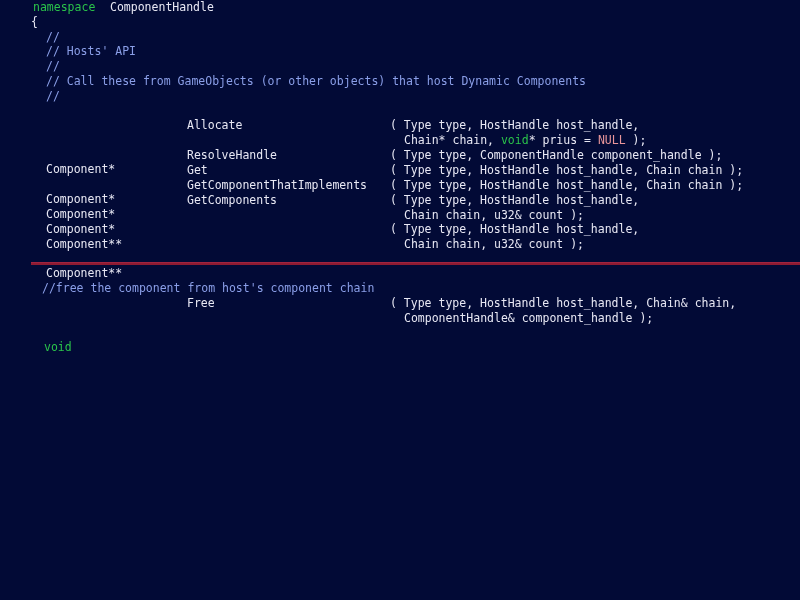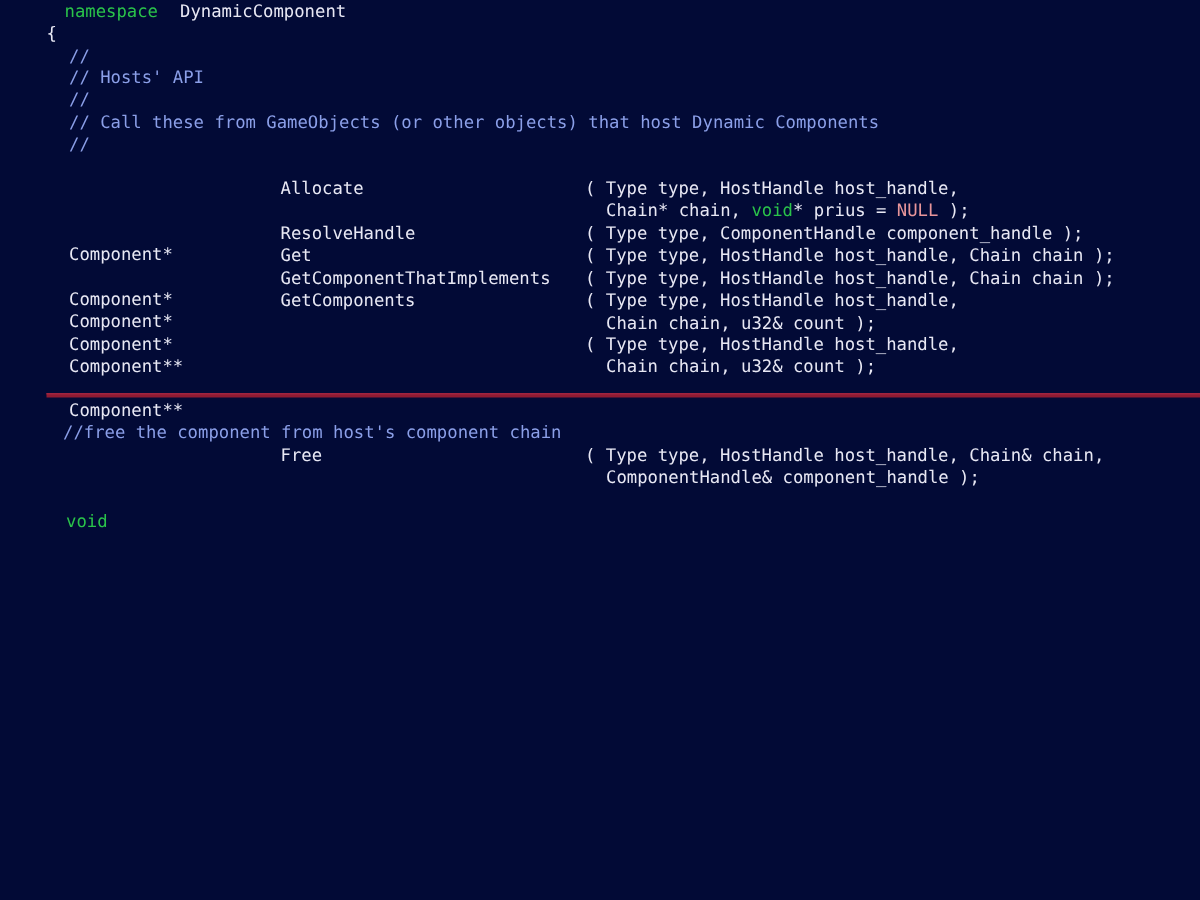--- a/index.html
+++ b/index.html
@@ -78,23 +78,23 @@
     border-top: 1px solid #a02440;
   }
   .blank { height: 15px; }
 </style>
 </head>
 <body>
 
 <div id="screen">
   <div id="code-surface">
 
-    <div class="code-line" style="top:0px;position:absolute;left:12px;width:784px;">
+    <div class="code-line" style="top:0px;position:absolute;left:2px;width:784px;">
       <span class="plain kw" style="left:31px;">namespace</span>
-      <span class="plain ident" style="left:108px;">DynamicComponent</span>
+      <span class="plain ident" style="left:108px;">ComponentHandle</span>
     </div>
 
     <div class="code-line" style="top:15px;position:absolute;left:0;width:800px;">
       <span class="plain brace" style="left:31px;">{</span>
     </div>
 
     <div class="code-line" style="top:30px;position:absolute;left:0;width:800px;">
       <span class="plain cmt" style="left:46px;">//</span>
     </div>
 

